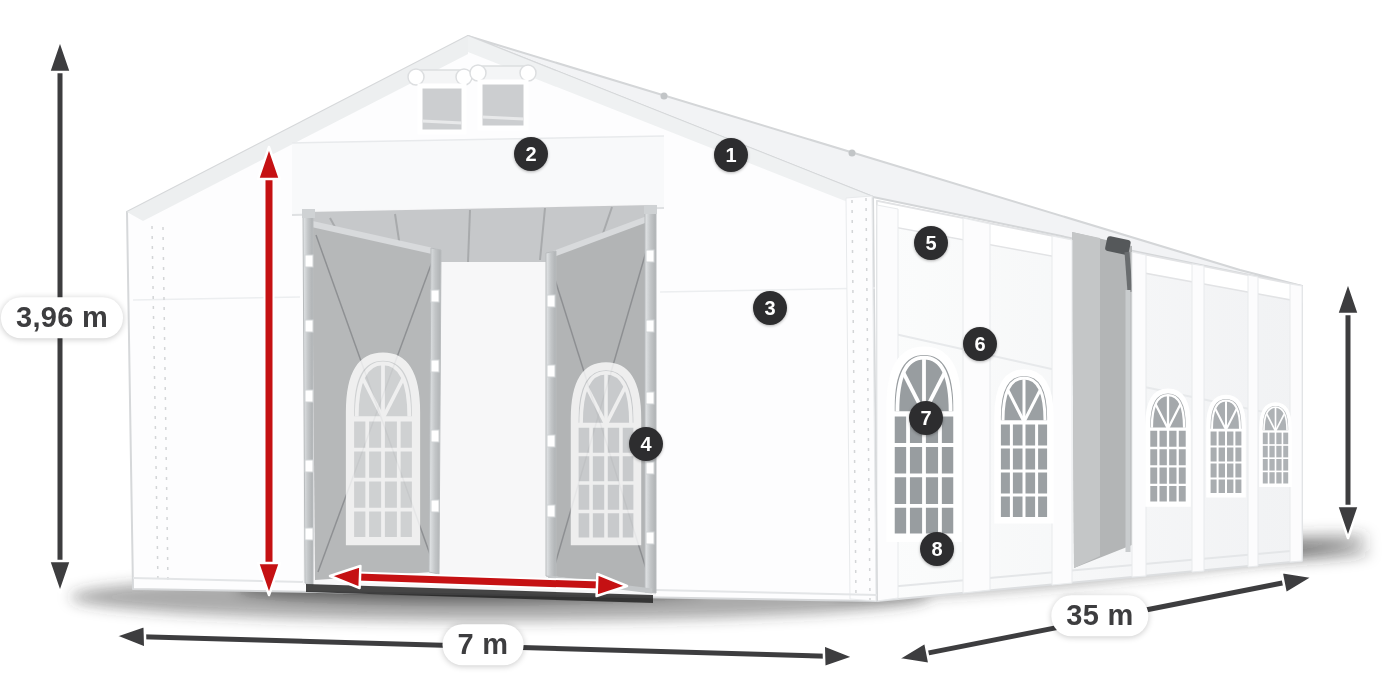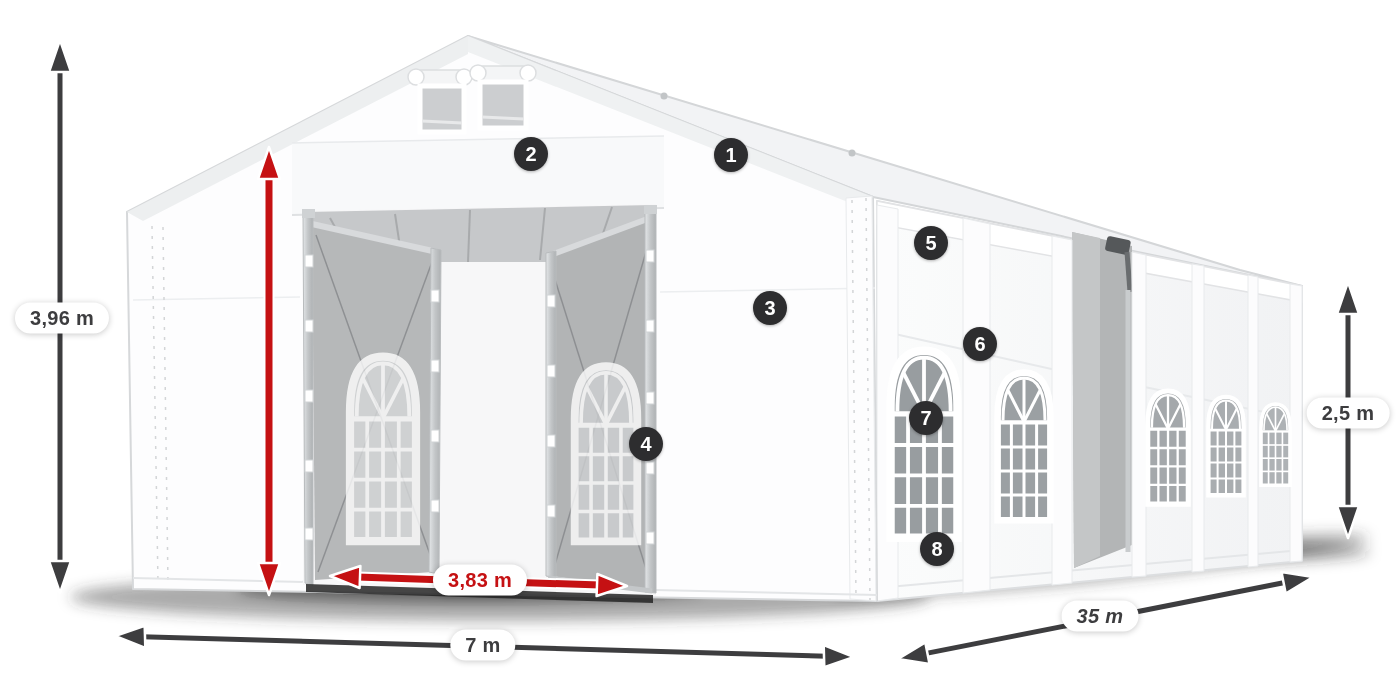--- a/index.html
+++ b/index.html
@@ -7,21 +7,21 @@
     position:relative;width:1400px;height:700px;overflow:hidden;
     background:var(--c-page_background,#ffffff);
     font-family:"Liberation Sans",sans-serif;
   }
   svg.scene{position:absolute;left:0;top:0;}
   
   .pill{
     position:absolute;transform:translate(-50%,-50%);
     background:var(--c-label_background,#ffffff);
     border-radius:20px;padding:4px 15px;
-    font-size:20px;font-weight:700;line-height:1.15;white-space:nowrap;
+    font-size:29px;font-weight:700;line-height:1.15;white-space:nowrap;
     color:var(--c-dimension_primary,#3d3d3f);
     box-shadow:0 1px 6px rgba(0,0,0,.22);
     letter-spacing:.3px;
   }
   .pill--red{color:var(--c-dimension_accent,#c51113);}
   
   .badge{
     position:absolute;transform:translate(-50%,-50%);
     width:34px;height:34px;border-radius:50%;
     background:var(--c-marker_background,#2d2d2f);
@@ -254,24 +254,22 @@
 
     <g>
       <line class="cas-r" x1="357" y1="576.9" x2="600" y2="585.1"></line>
       <line class="shaft-r" x1="357" y1="576.9" x2="600" y2="585.1"></line>
       <polygon class="head-r" points="330,576 359.6,588 360.4,566"></polygon>
       <polygon class="head-r" points="627,586 596.6,596 597.4,574"></polygon>
     </g>
   </svg>
 
   <div class="pill" style="left:62px;top:318px;">3,96 m</div>
-  <div class="pill pill--red" style="left:480px;top:580px;">3,83 m</div>
   <div class="pill" style="left:483px;top:645px;">7 m</div>
-  <div class="pill" style="left:1100px;top:616px;font-style:italic;">35 m</div>
-  <div class="pill" style="left:1348px;top:413px;">2,5 m</div>
+  <div class="pill" style="left:1100px;top:616px;">35 m</div>
 
   <div class="badge" style="left:731px;top:155px;">1</div>
   <div class="badge" style="left:531px;top:154px;">2</div>
   <div class="badge" style="left:770px;top:308px;">3</div>
   <div class="badge" style="left:646px;top:444px;">4</div>
   <div class="badge" style="left:931px;top:243px;">5</div>
   <div class="badge" style="left:980px;top:344px;">6</div>
   <div class="badge" style="left:926px;top:418px;">7</div>
   <div class="badge" style="left:937px;top:549px;">8</div>
 

